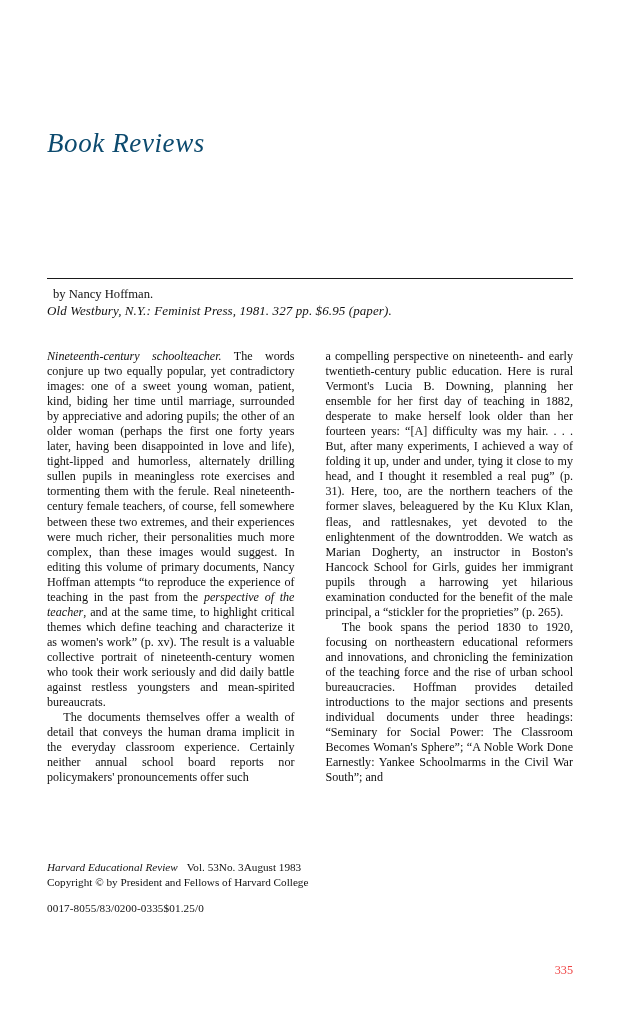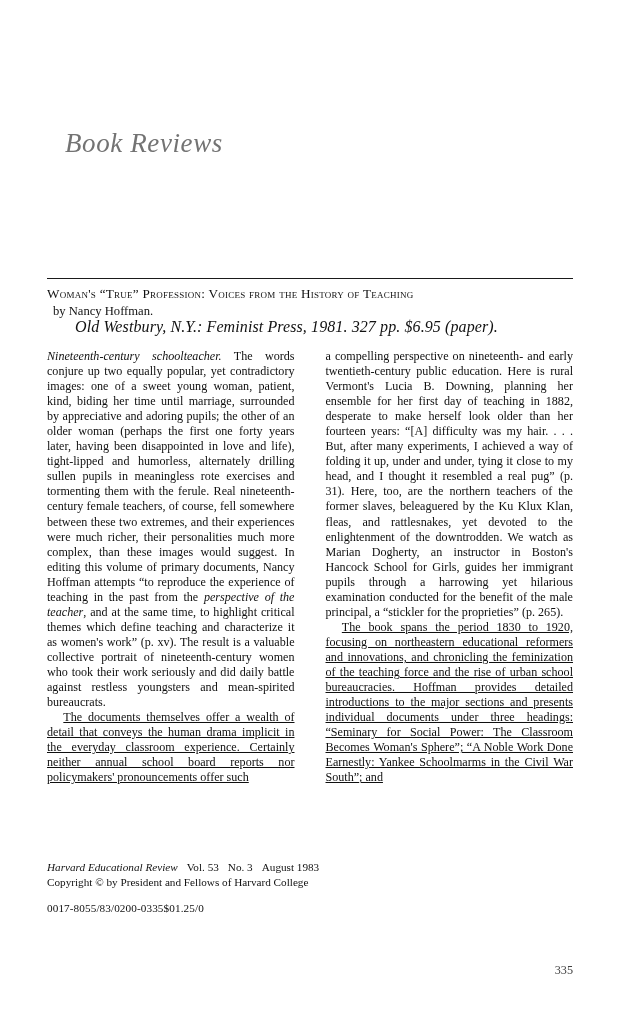--- a/index.html
+++ b/index.html
@@ -19,23 +19,22 @@
   }
 
   
   .section-title {
     position: absolute;
     left: 47px;
     top: 128px;
     font-style: italic;
     font-size: 27px;
     letter-spacing: 0.6px;
-    color: #737373;
+    color: #0c4a6e;
     white-space: nowrap;
-    margin-left: 18px;
   }
 
   
   .rule {
     position: absolute;
     left: 47px;
     top: 278px;
     width: 526px;
     height: 1px;
     background: #1a1a1a;
@@ -59,23 +58,22 @@
     white-space: nowrap;
   }
   .book-author {
     display: block;
     font-size: 12.6px;
     margin-left: 6px;
   }
   .book-imprint {
     display: block;
     font-style: italic;
-    font-size: 16px;
+    font-size: 13px;
     letter-spacing: 0.1px;
-    margin-left: 28px;
   }
 
   
   .columns {
     position: absolute;
     left: 47px;
     top: 349px;
     width: 526px;
     height: 500px;
     display: flex;
@@ -88,64 +86,62 @@
     text-align: justify;
     text-justify: inter-word;
     hyphens: none;
     color: #0f0f0f;
   }
   .col p {
     margin: 0;
   }
   .col p + p {
     text-indent: 1.35em;
-    text-decoration: underline;
   }
   .col .it {
     font-style: italic;
   }
 
   
   .colophon {
     position: absolute;
     left: 47px;
     top: 860px;
     width: 526px;
     font-size: 11.2px;
     line-height: 14.6px;
     color: #111111;
   }
   .colophon .line { display: block; white-space: nowrap; }
   .colophon .jrn { font-style: italic; }
   .colophon .issue { padding-left: 9px; }
-  .colophon .issue span { padding-right: 9px; }
+  .colophon .issue span { }
   .colophon .issn { letter-spacing: 0.1px; margin-top: 12px; }
 
   
   .folio {
     position: absolute;
     left: 0;
     top: 963px;
     width: 573px;
     text-align: right;
     font-size: 12.2px;
-    color: #404040;
+    color: #ef4444;
   }
 </style>
 </head>
 <body>
 
 <div class="page">
 
   <div class="section-title">Book Reviews</div>
 
   <div class="rule"></div>
 
   <div class="book-header">
-    <span class="book-title">Woman's “True” Profession: Voices from the History of Teaching</span>
     <span class="book-author">by Nancy Hoffman.</span>
     <span class="book-imprint">Old Westbury, N.Y.: Feminist Press, 1981. 327 pp. $6.95 (paper).</span>
   </div>
 
   <div class="columns">
 
     <div class="col">
       <p><span class="it">Nineteenth-century schoolteacher.</span><span> The words conjure up two equally popular, yet contradictory images: one of a sweet young woman, patient, kind, biding her time until marriage, surrounded by appreciative and adoring pupils; the other of an older woman (perhaps the first one forty years later, having been disappointed in love and life), tight-lipped and humorless, alternately drilling sullen pupils in meaningless rote exercises and tormenting them with the ferule. Real nineteenth-century female teachers, of course, fell somewhere between these two extremes, and their experiences were much richer, their personalities much more complex, than these images would suggest. In editing this volume of primary documents, Nancy Hoffman attempts “to reproduce the experience of teaching in the past from the </span><span class="it">perspective of the teacher</span><span>, and at the same time, to highlight critical themes which define teaching and characterize it as women's work” (p. xv). The result is a valuable collective portrait of nineteenth-century women who took their work seriously and did daily battle against restless youngsters and mean-spirited bureaucrats.</span></p>
       <p>The documents themselves offer a wealth of detail that conveys the human drama implicit in the everyday classroom experience. Certainly neither annual school board reports nor policymakers' pronouncements offer such</p>
     </div>

